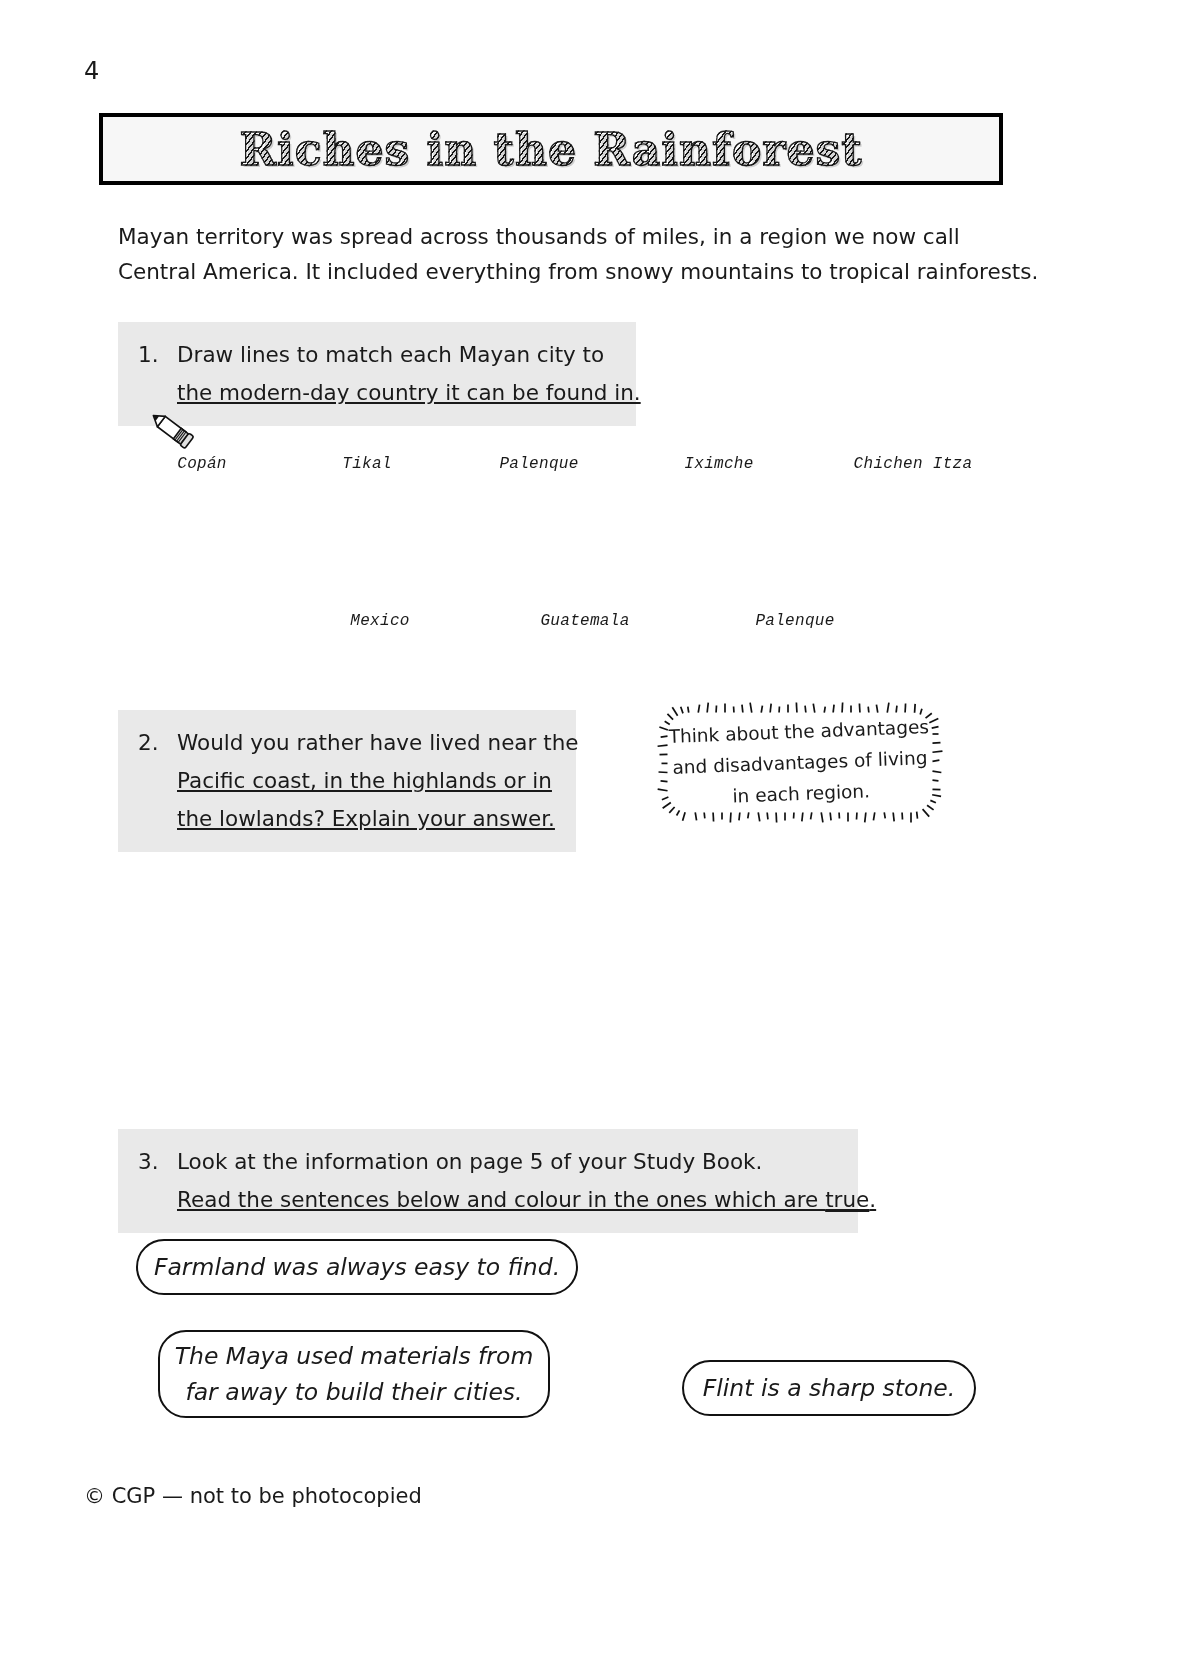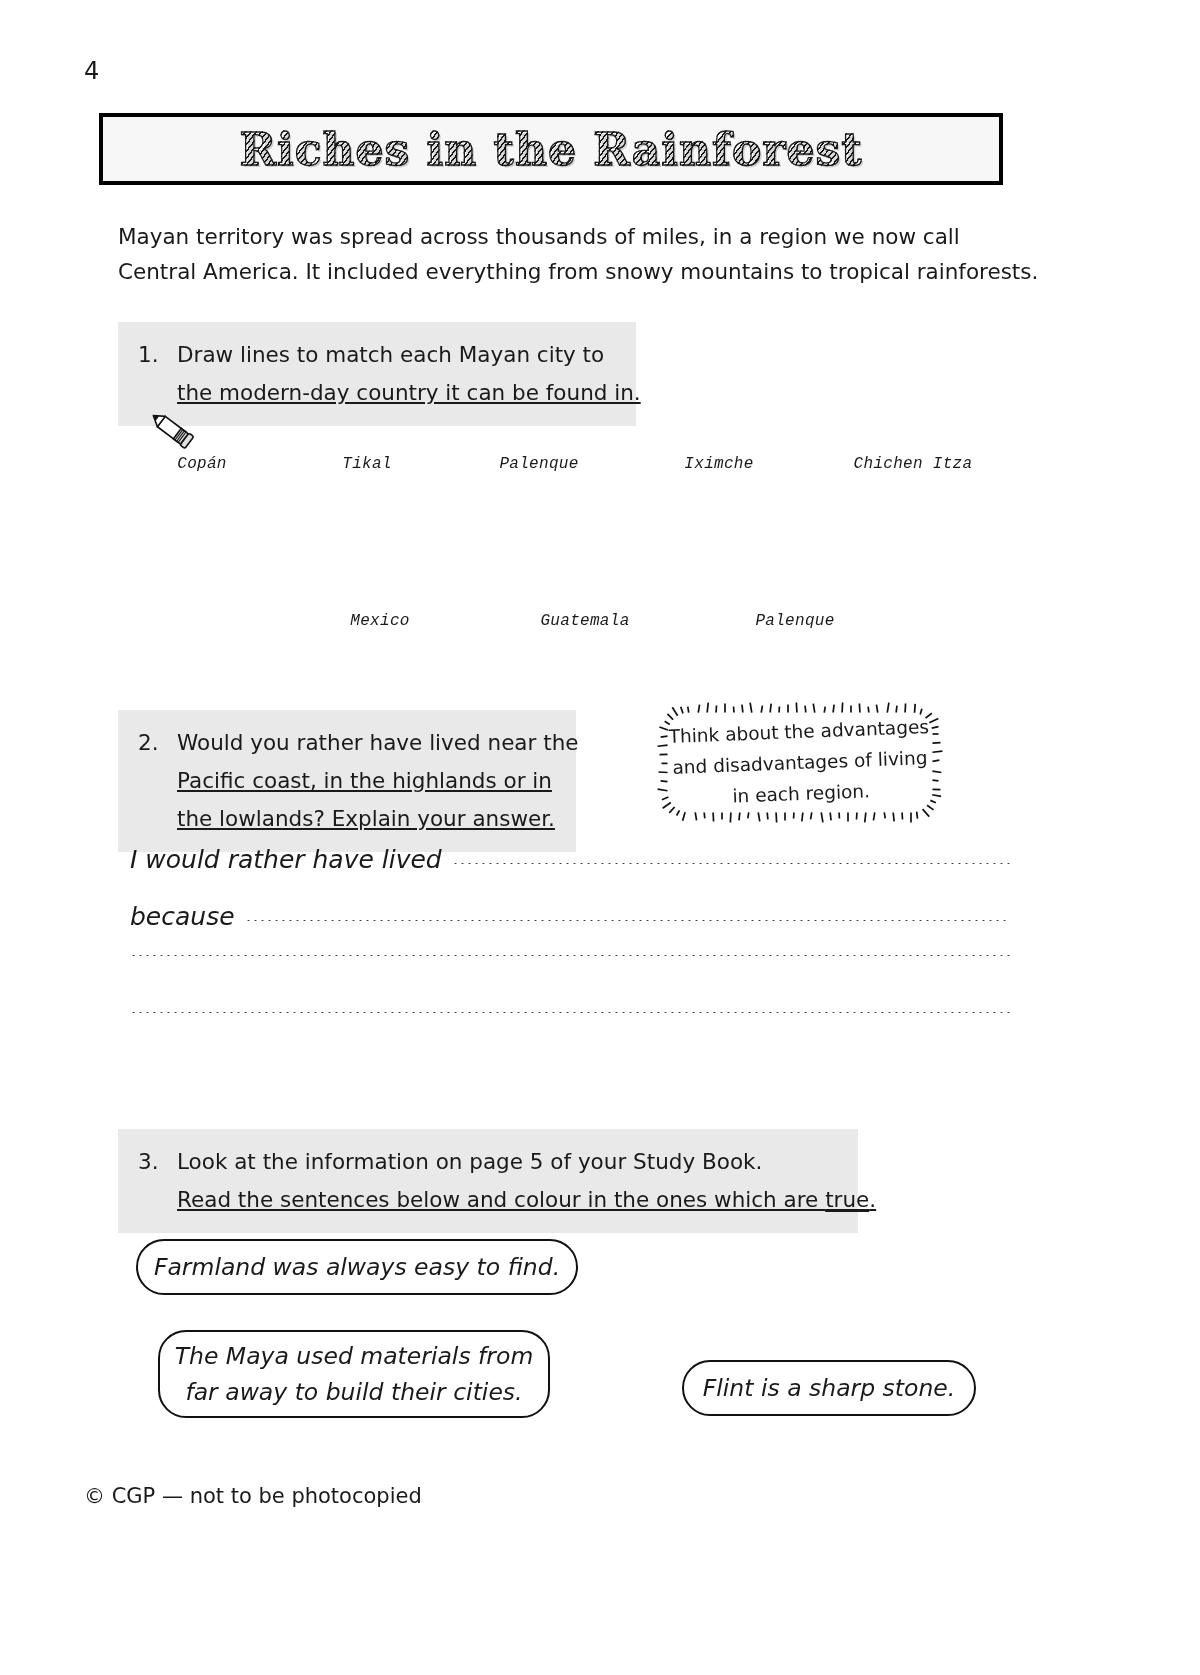--- a/index.html
+++ b/index.html
@@ -313,36 +313,20 @@
           <line x1="13.39" y1="97.08" x2="6.91" y2="99.74"></line>
         </g>
     </svg>
     <div class="hint-inner">
       <span>Think about the advantages</span>
       <span>and disadvantages of living</span>
       <span>in each region.</span>
     </div>
   </div>
 
-  <div class="answer-area">
-    <div class="ans-line">
-      <span class="ans-prompt">I would rather have lived</span>
-      <span class="dots"></span>
-    </div>
-    <div class="ans-line">
-      <span class="ans-prompt">because</span>
-      <span class="dots"></span>
-    </div>
-    <div class="ans-line">
-      <span class="dots"></span>
-    </div>
-    <div class="ans-line">
-      <span class="dots"></span>
-    </div>
-  </div>
 
   <div class="qbox" id="q3-box">
     <div class="qrow">
       <span class="qnum">3.</span>
       <span class="qtext">Look at the information on page 5 of your Study Book.</span>
     </div>
     <div class="qindent">
       <span>Read the sentences below and colour in the ones which are </span><u class="true-word">true</u><span>.</span>
     </div>
   </div>

